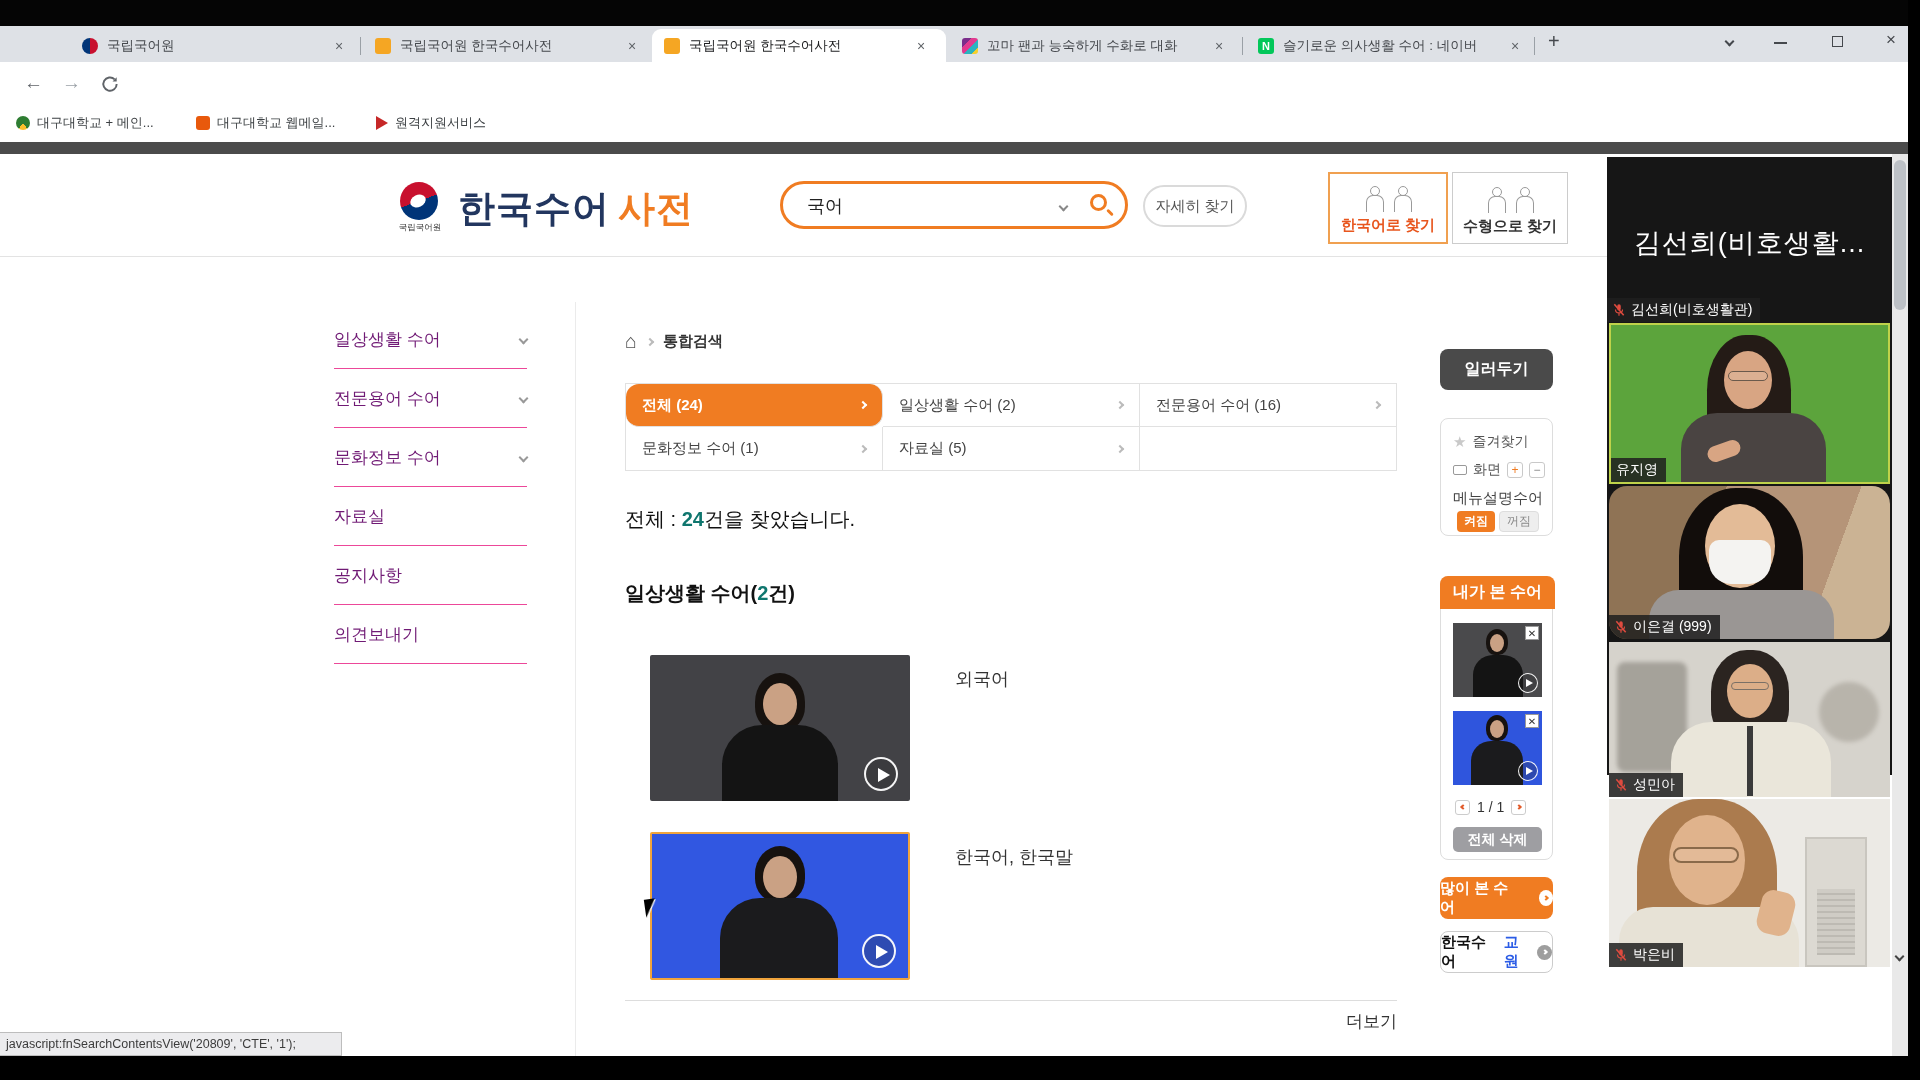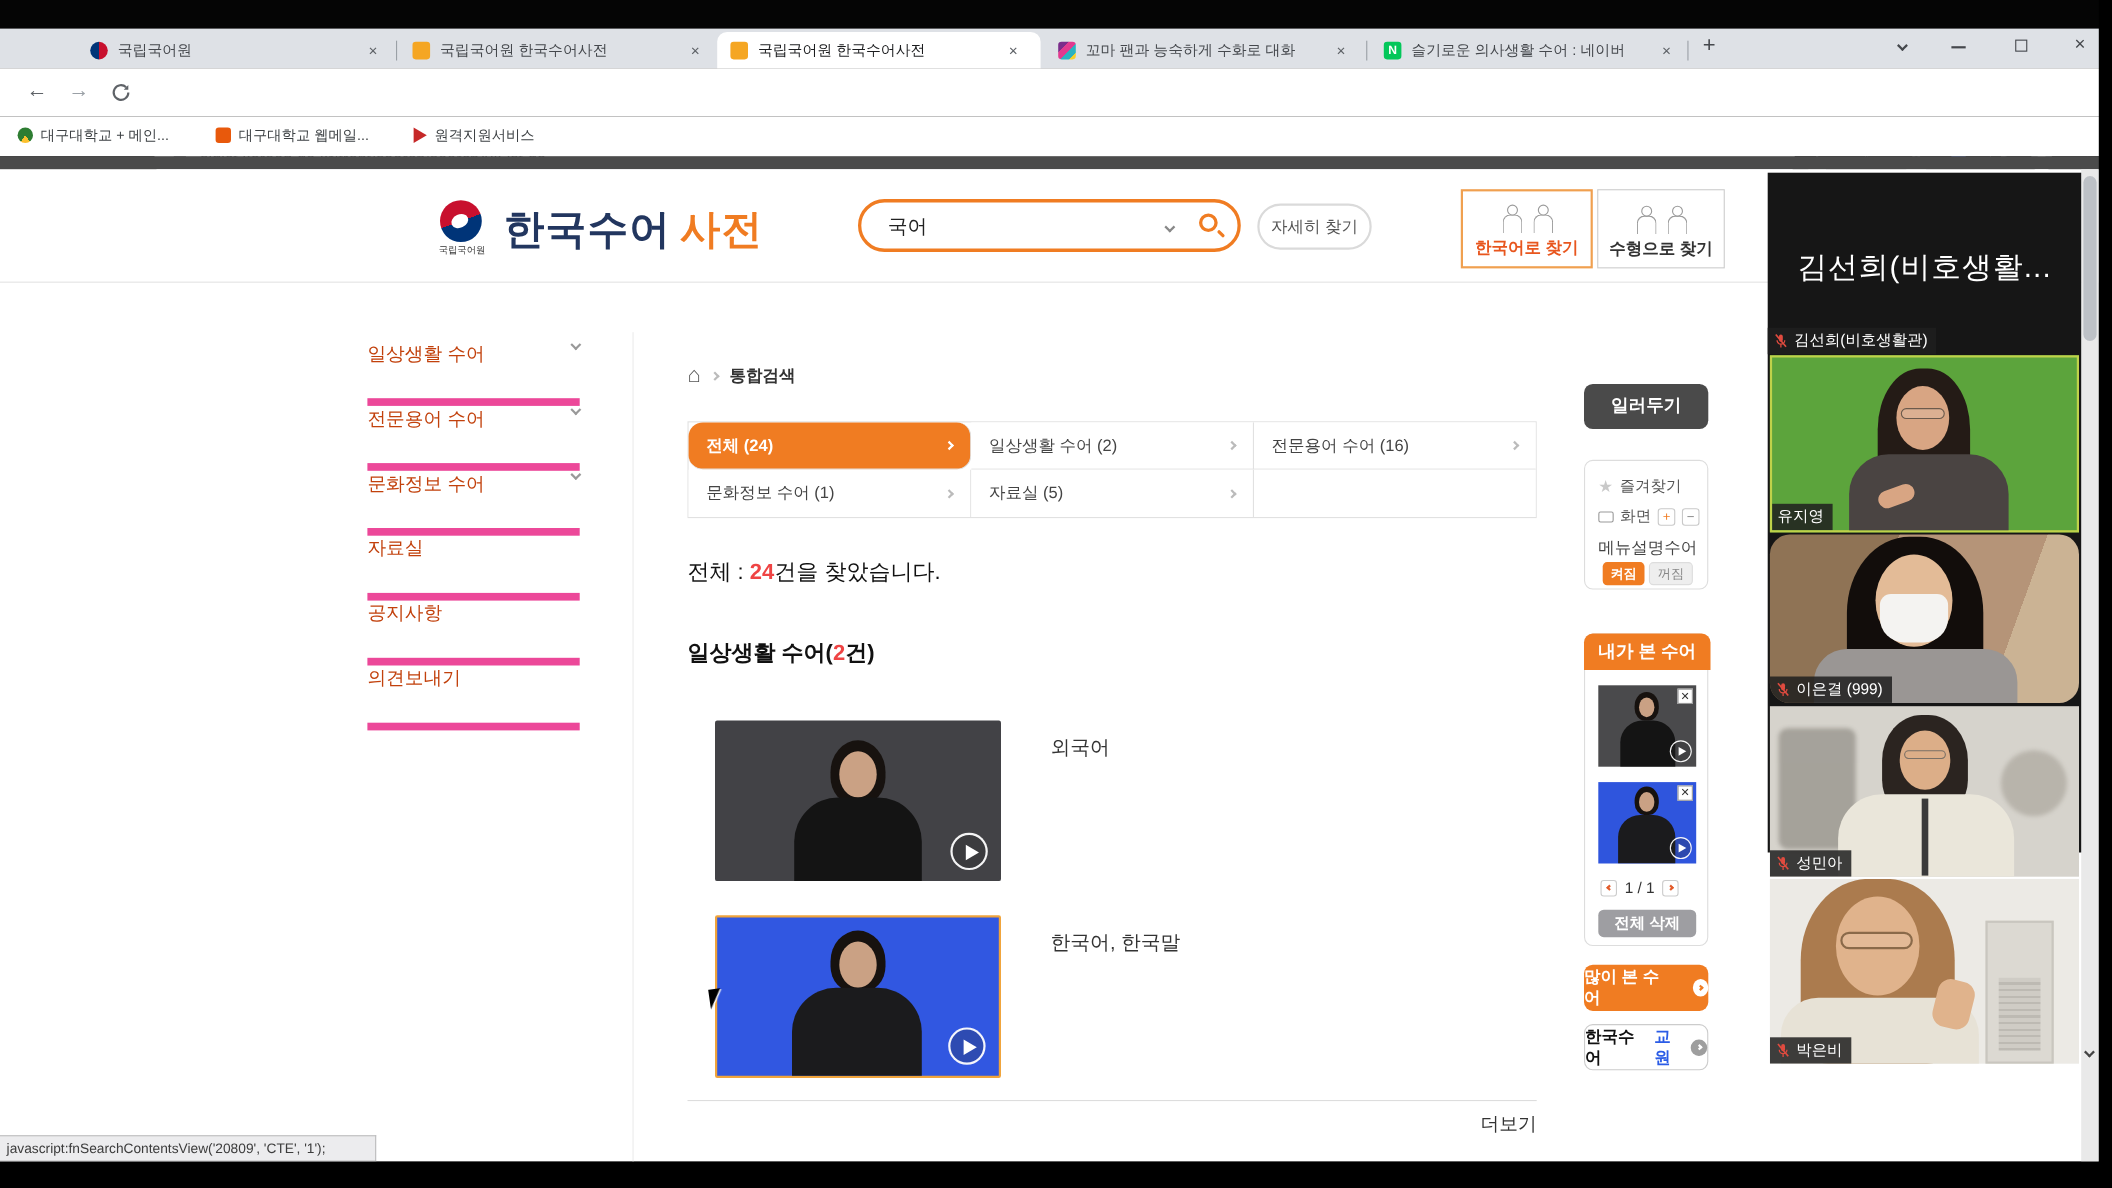--- a/index.html
+++ b/index.html
@@ -34,33 +34,33 @@
   .mag{position:absolute;right:18px;top:10px;width:17px;height:17px;border:3px solid #f07c22;border-radius:50%;}
   .mag::after{content:"";position:absolute;left:13px;top:14px;width:8px;height:3px;background:#f07c22;transform:rotate(45deg);border-radius:2px;}
   #detailbtn{left:1143px;top:31px;width:104px;height:42px;border:2px solid #dadada;border-radius:21px;background:#fff;font-size:15px;color:#555;display:flex;align-items:center;justify-content:center;text-align:center;}
   .signbtn{position:absolute;top:18px;height:72px;background:#fff;display:flex;flex-direction:column;align-items:center;justify-content:flex-end;padding-bottom:7px;}
   .signbtn .cap{font-size:15px;font-weight:bold;}
   .figs{display:flex;gap:8px;margin-bottom:4px;}
   .fig{width:20px;height:26px;position:relative;}
   .fig::before{content:"";position:absolute;left:6px;top:0;width:8px;height:8px;border:1.5px solid #9a9a9a;border-radius:50%;}
   .fig::after{content:"";position:absolute;left:2px;top:9px;width:16px;height:16px;border:1.5px solid #9a9a9a;border-bottom:0;border-radius:7px 7px 0 0;}
   
-  .mitem{position:absolute;left:334px;width:193px;height:59px;border-bottom:7px solid #ec4899;display:flex;justify-content:space-between;font-size:17px;color:#c2410c;}
+  .mitem{position:absolute;left:334px;width:193px;height:59px;border-bottom:1px solid #ec4899;display:flex;align-items:center;justify-content:space-between;font-size:17px;color:#701a75;}
   .chev{display:inline-block;width:7px;height:7px;border-right:2px solid #999;border-bottom:2px solid #999;transform:rotate(45deg);}
   .chevr{display:inline-block;width:6px;height:6px;border-right:2px solid #bbb;border-bottom:2px solid #bbb;transform:rotate(-45deg);}
   #vline{left:575px;top:148px;width:1px;height:880px;background:#ebebeb;}
   
   #crumb{left:625px;top:176px;display:flex;align-items:center;gap:10px;color:#444;}
   .home{font-size:20px;color:#555;}
   #tabgrid{left:625px;top:229px;width:772px;height:88px;border:1px solid #e1e1e1;}
   .gcell{position:absolute;width:257px;height:43px;border-right:1px solid #e1e1e1;border-bottom:1px solid #e1e1e1;display:flex;align-items:center;justify-content:space-between;padding:0 16px;font-size:15px;color:#444;background:#fff;}
   .gcell.on{background:#f07c22;color:#fff;font-weight:bold;border-radius:13px;}
   .gcell.on .chevr{border-color:#fff;}
   .summary{font-size:20px;color:#111;}
-  .orange{color:#ef4444;}
+  .orange{color:#0f766e;}
   .secttl{font-size:20px;font-weight:bold;color:#111;}
   .thumb{position:absolute;left:650px;width:260px;border-radius:2px;overflow:hidden;}
   .play{position:absolute;right:12px;bottom:10px;width:34px;height:34px;border:2px solid rgba(255,255,255,.95);border-radius:50%;background:rgba(40,40,40,.25);}
   .play::after{content:"";position:absolute;left:12px;top:9px;border-left:12px solid #fff;border-top:7px solid transparent;border-bottom:7px solid transparent;}
   .rlabel{position:absolute;left:955px;font-size:18px;color:#333;}
   
   .railw{left:1440px;width:113px;}
   #guide{top:195px;height:41px;background:#4a4a4a;border-radius:8px;color:#fff;font-size:16px;font-weight:bold;display:flex;align-items:center;justify-content:center;}
   #optbox{top:264px;height:118px;border:1px solid #ddd;border-radius:8px;background:#fff;}
   .optline{position:absolute;left:12px;display:flex;align-items:center;gap:6px;font-size:14px;color:#555;}

